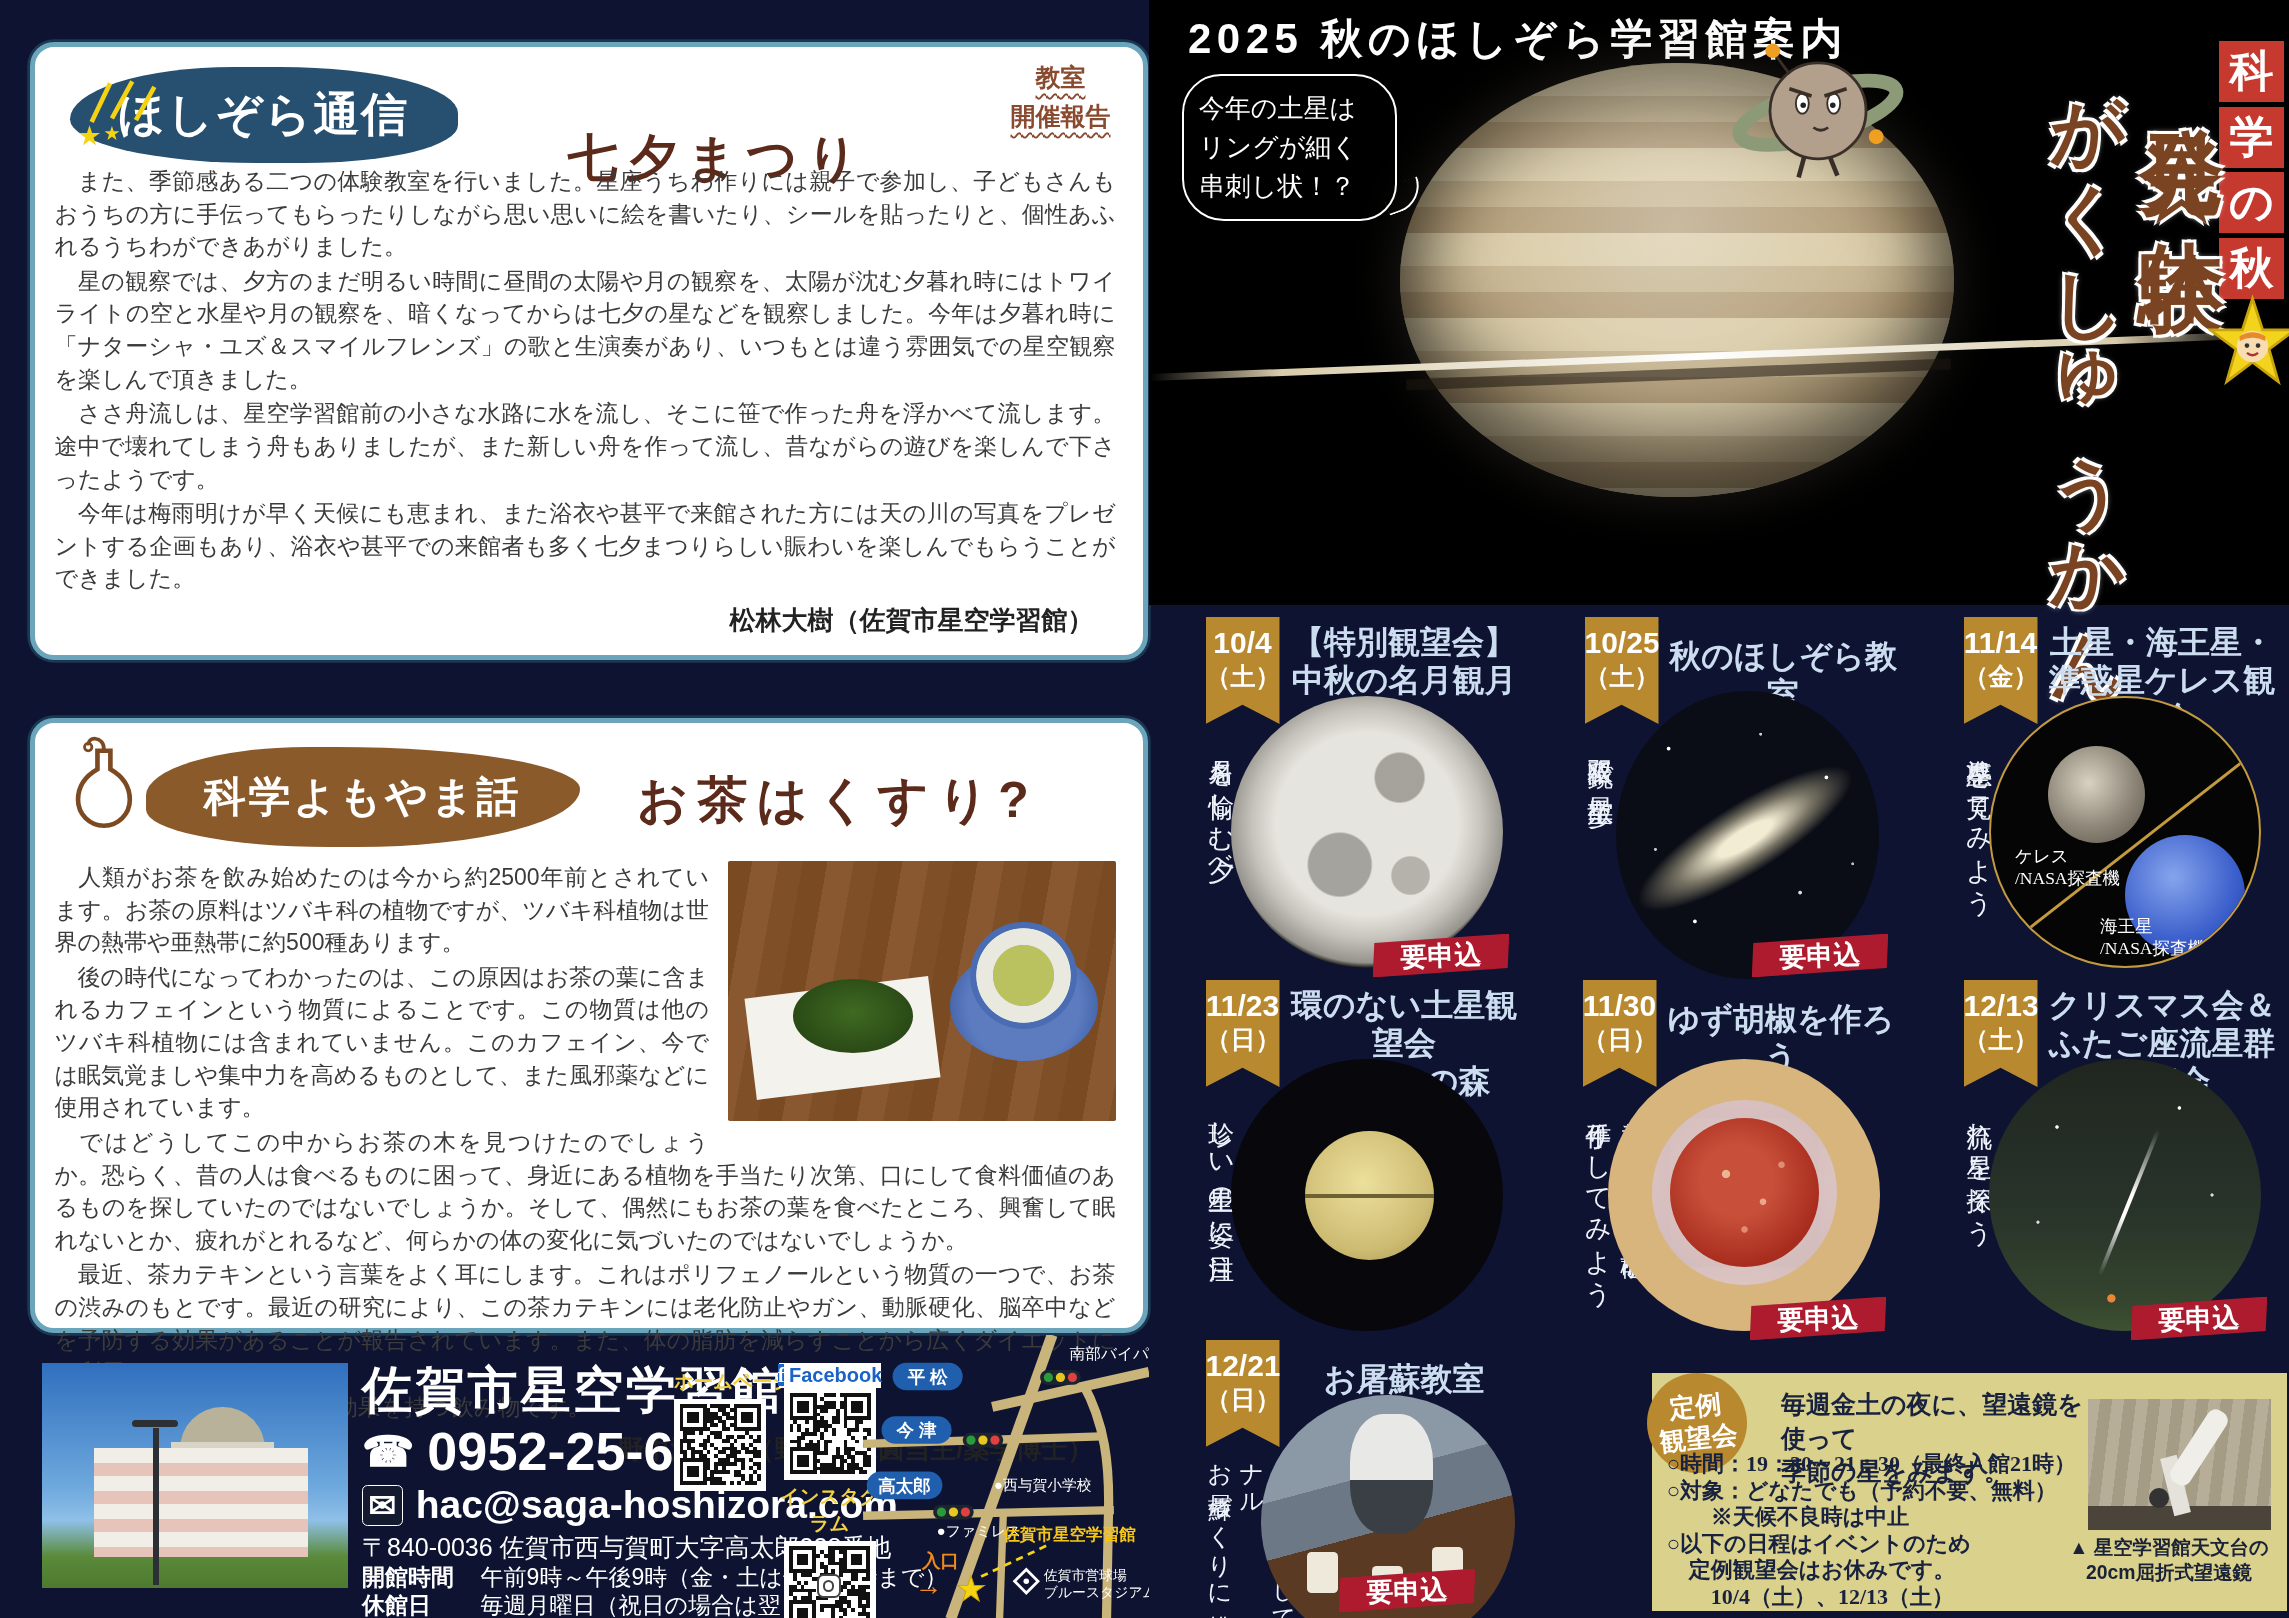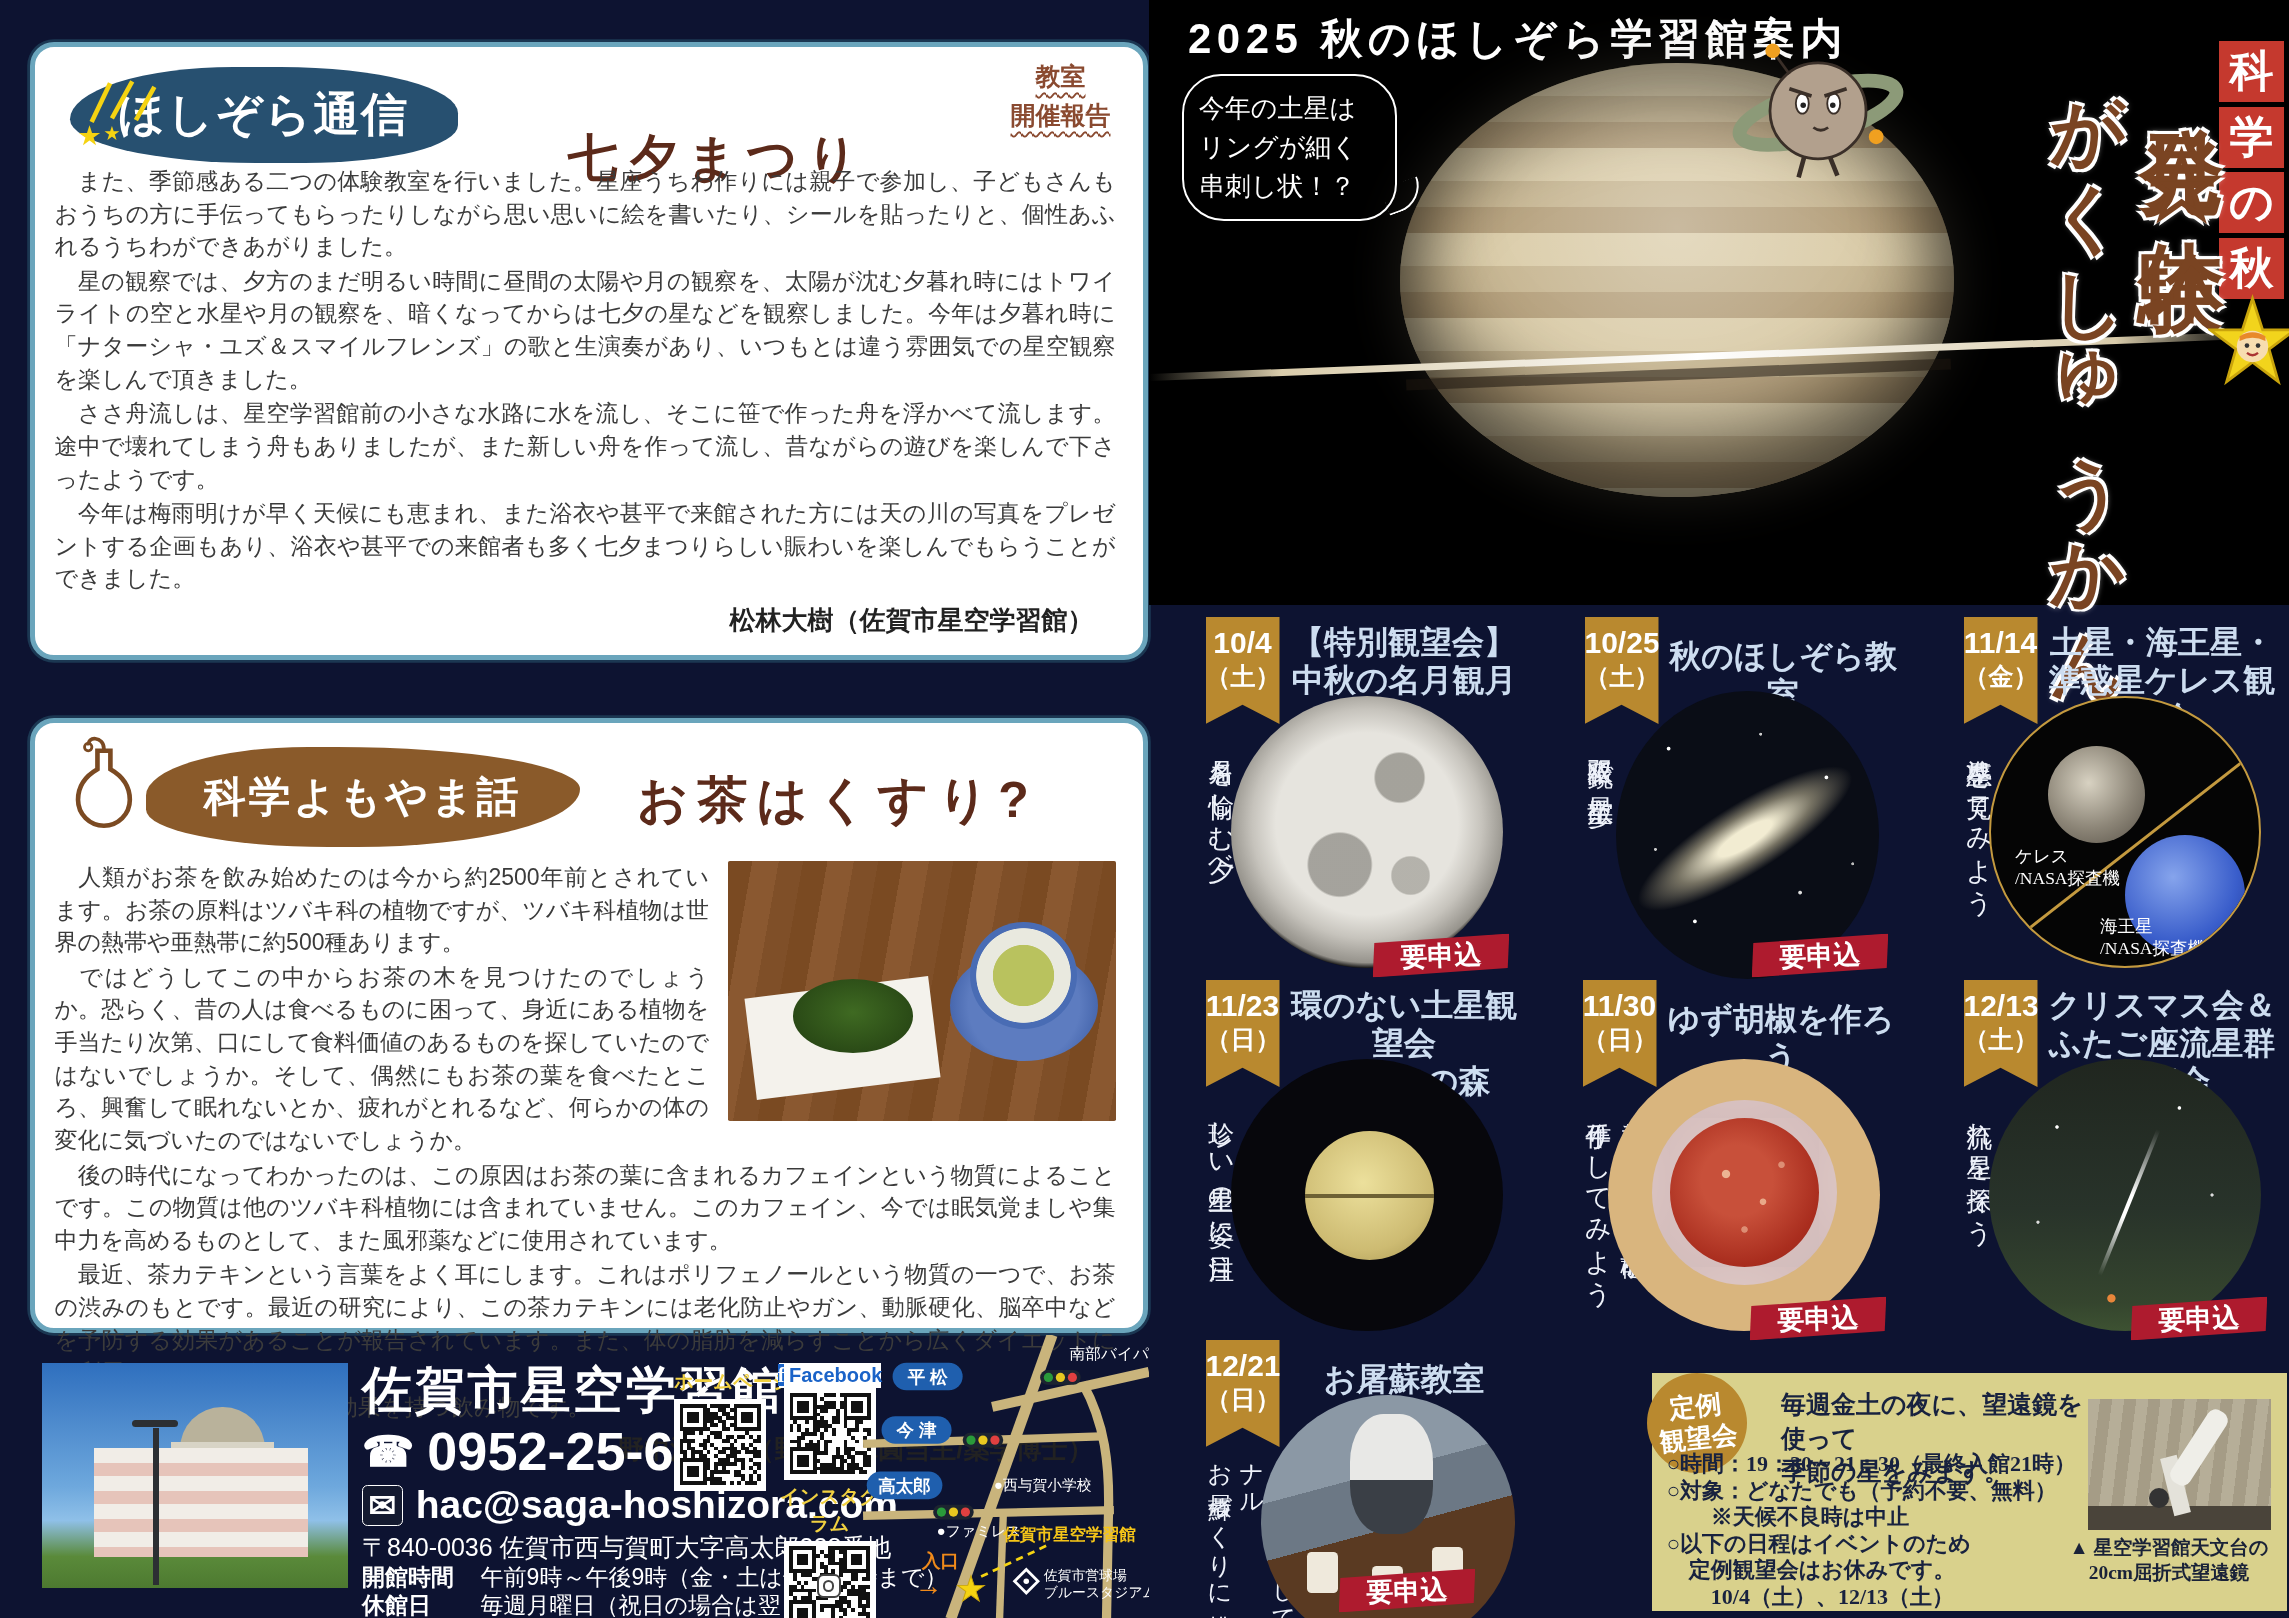--- a/index.html
+++ b/index.html
@@ -1,19 +1,19 @@
 <!DOCTYPE html>
 <html style="font-size:14.8px"><head>
 <meta charset="utf-8">
 <style>
   html,body{margin:0;padding:0;}
   body{width:2290px;height:1619px;background:#0d1331;position:relative;overflow:hidden;
        font-family:"Liberation Sans",sans-serif;}
   .abs{position:absolute;}
-  .pre{white-space:pre-line;font-family:Liberation Serif, serif;}
+  .pre{white-space:pre-line;}
   .vtext{writing-mode:vertical-rl;text-orientation:upright;white-space:pre-line;}
 
   
   .wbox{position:absolute;background:#fff;border:5.5px solid #6aa5bc;border-radius:24px;
         box-shadow:0 0 0 2.8px #1b3752;}
   #box1{left:29.5px;top:42px;width:1108px;height:608px;}
   #box2{left:29.5px;top:718px;width:1108px;height:605px;}
 
   .badge-blob{position:absolute;display:flex;align-items:center;justify-content:center;
         color:#fff;font-weight:bold;}
@@ -257,22 +257,22 @@
   <div class="abody">
     <div class="photowrap">
       <div class="photo ph-tea">
         <div class="paper"></div>
           <div class="leaves"></div>
           <div class="saucer"></div>
           <div class="cup"></div>
       </div>
     </div>
     <p>　人類がお茶を飲み始めたのは今から約2500年前とされています。お茶の原料はツバキ科の植物ですが、ツバキ科植物は世界の熱帯や亜熱帯に約500種あります。</p>
+    <p>　後の時代になってわかったのは、この原因はお茶の葉に含まれるカフェインという物質によることです。この物質は他のツバキ科植物には含まれていません。このカフェイン、今では眠気覚ましや集中力を高めるものとして、また風邪薬などに使用されています。</p>
     <p>　ではどうしてこの中からお茶の木を見つけたのでしょうか。恐らく、昔の人は食べるものに困って、身近にある植物を手当たり次第、口にして食料価値のあるものを探していたのではないでしょうか。そして、偶然にもお茶の葉を食べたところ、興奮して眠れないとか、疲れがとれるなど、何らかの体の変化に気づいたのではないでしょうか。</p>
-    <p>　後の時代になってわかったのは、この原因はお茶の葉に含まれるカフェインという物質によることです。この物質は他のツバキ科植物には含まれていません。このカフェイン、今では眠気覚ましや集中力を高めるものとして、また風邪薬などに使用されています。</p>
     <p>　最近、茶カテキンという言葉をよく耳にします。これはポリフェノールという物質の一つで、お茶の渋みのもとです。最近の研究により、この茶カテキンには老化防止やガン、動脈硬化、脳卒中などを予防する効果があることが報告されています。また、体の脂肪を減らすことから広くダイエットにも利用されています。</p>
     <p>　このようにお茶は様々な効果を持つ飲み物です。</p>
     <div class="byline">野中源一郎（野中烏犀圓当主/薬学博士）</div>
   </div>
 </div>
 
 <div class="abs" id="footer">
   <div class="bphoto">
     <div class="dome"></div>
     <div class="domebase"></div>

